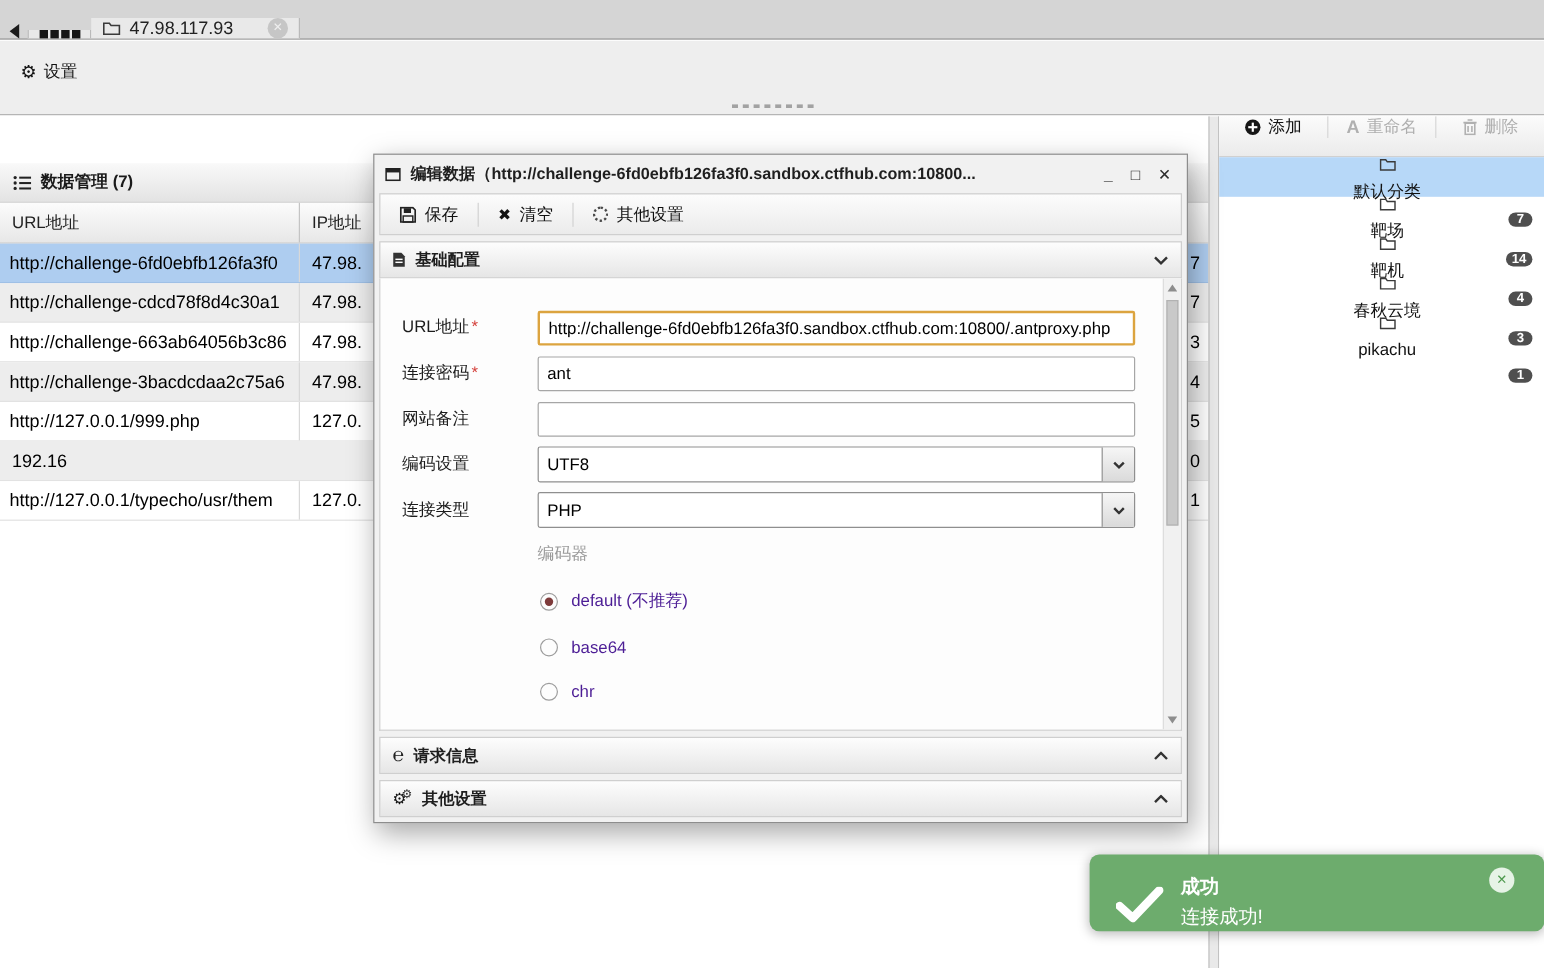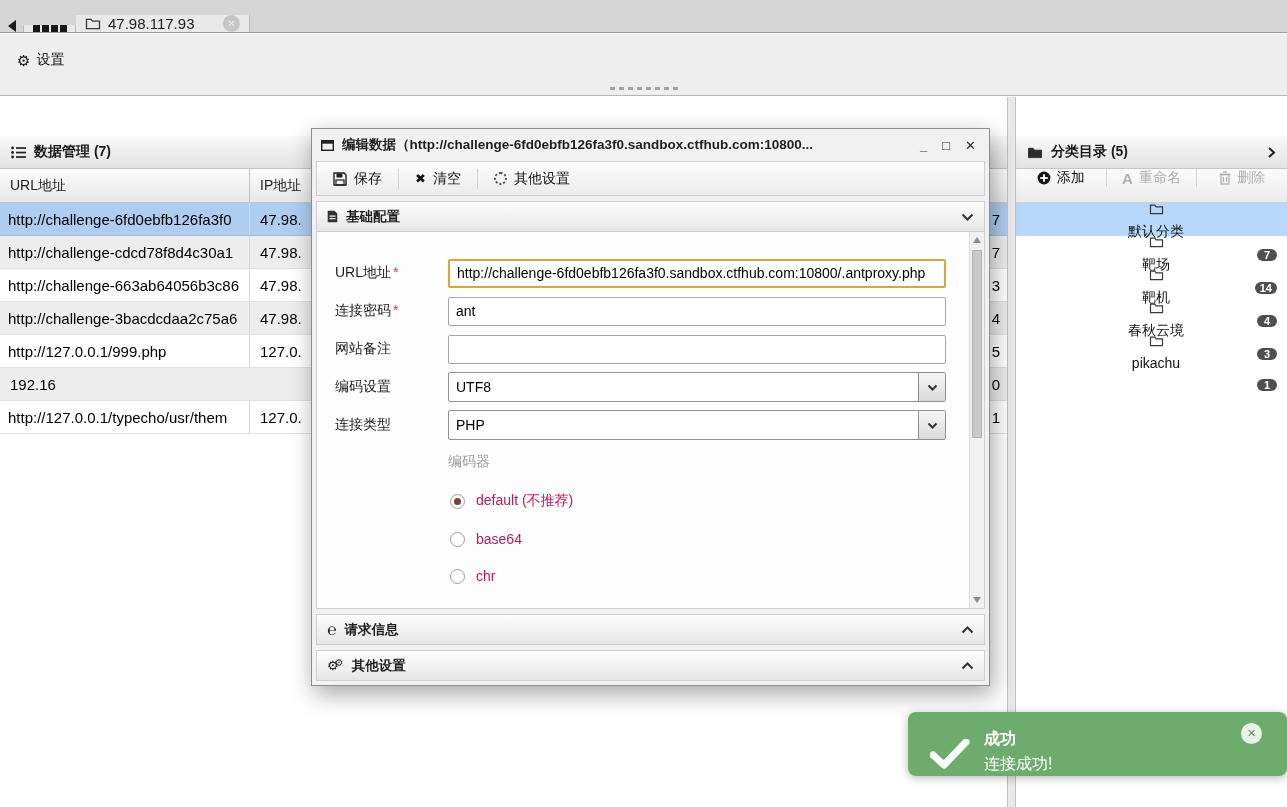--- a/index.html
+++ b/index.html
@@ -71,21 +71,21 @@
   .frow { display:flex; align-items:center; height:30px; margin-bottom:8px; }
   .flabel { width:113px; font-size:14px; color:#1c1c1c; flex:0 0 auto; }
   .req { color:#d43f3a; margin-left:2px; }
   .finput { width:498px; height:29px; border:1px solid #a6a6a6; border-radius:2px; background:#fff; color:#000;
     font-size:14px; padding:0 7px; font-family:inherit; outline:none; }
   .finput.focused { border:2px solid #dca43f; }
   .fselect { width:498px; height:30px; border:1px solid #8f8f8f; border-radius:2px; background:#fff; display:flex; align-items:stretch; }
   .fselect .val { flex:1; display:flex; align-items:center; padding:0 7px; font-size:14px; color:#000; }
   .fselect .dd { width:27px; border-left:1px solid #8f8f8f; background:linear-gradient(#f6f6f6,#dadada); display:flex; align-items:center; justify-content:center; }
   .encoder-label { margin:13px 0 0 113px; color:#9a9a9a; font-size:14px; }
-  .radio-row { display:flex; align-items:center; gap:11px; margin:21px 0 0 115px; font-size:14px; color:#be185d; }
+  .radio-row { display:flex; align-items:center; gap:11px; margin:21px 0 0 115px; font-size:14px; color:#4c1d95; }
   .radio { width:15px; height:15px; border-radius:50%; border:1px solid #9d9d9d; background:#fdfdfd; position:relative; flex:0 0 auto; }
   .radio.checked::after { content:""; position:absolute; left:3px; top:3px; right:3px; bottom:3px; border-radius:50%; background:#7e3b3b; }
   .form-scrollbar { position:absolute; right:0; top:0; bottom:0; width:15px; background:#f1f1f1; border-left:1px solid #ddd; }
   .sb-btn { position:absolute; left:0; width:100%; height:16px; display:flex; align-items:center; justify-content:center; }
   .sb-up { top:0; } .sb-down { bottom:0; }
   .tri-up { width:0; height:0; border-left:4px solid transparent; border-right:4px solid transparent; border-bottom:6px solid #8d8d8d; }
   .tri-down { width:0; height:0; border-left:4px solid transparent; border-right:4px solid transparent; border-top:6px solid #8d8d8d; }
   .sb-thumb { position:absolute; left:2px; right:2px; top:18px; height:188px; background:#c9c9c9; border:1px solid #b2b2b2; }
   
   .toast { position:absolute; left:908px; top:712px; width:379px; height:64px; background:#6dac6d; border-radius:8px;
@@ -199,33 +199,20 @@
   <div class="trow">
     <div class="td-url">http://127.0.0.1/typecho/usr/them</div>
     <div class="td-ip">127.0.</div>
     <div class="td-num">1</div>
   </div>
 </div>
 
 <div class="splitter"></div>
 
 <div class="right-panel">
-  <div class="panel-header">
-    <span class="icon">
-      <svg width="16" height="13" viewBox="0 0 16 14">
-          <path d="M1 2.5 L6 2.5 L7.5 4.5 L15 4.5 L15 12.5 L1 12.5 Z" fill="#2c2c2c" stroke="#2c2c2c" stroke-width="1"></path>
-        </svg>
-    </span>
-    <span>分类目录 (5)</span>
-    <span class="rp-chev icon">
-      <svg width="9" height="13" viewBox="0 0 9 13">
-          <polyline points="2,2 7,6.5 2,11" fill="none" stroke="#222" stroke-width="2"></polyline>
-        </svg>
-    </span>
-  </div>
   <div class="cat-actions">
     <div class="cat-action">
       <span class="icon">
         <svg width="14" height="14" viewBox="0 0 14 14">
             <circle cx="7" cy="7" r="6.4" fill="#161616"></circle>
             <rect x="6.1" y="3.2" width="1.8" height="7.6" fill="#fff"></rect>
             <rect x="3.2" y="6.1" width="7.6" height="1.8" fill="#fff"></rect>
           </svg>
       </span>
       <span>添加</span>

